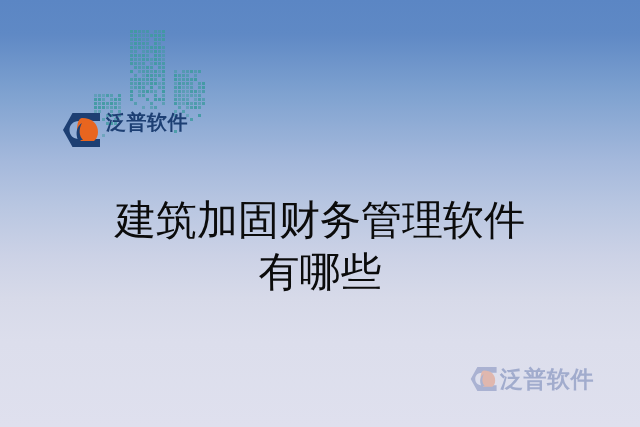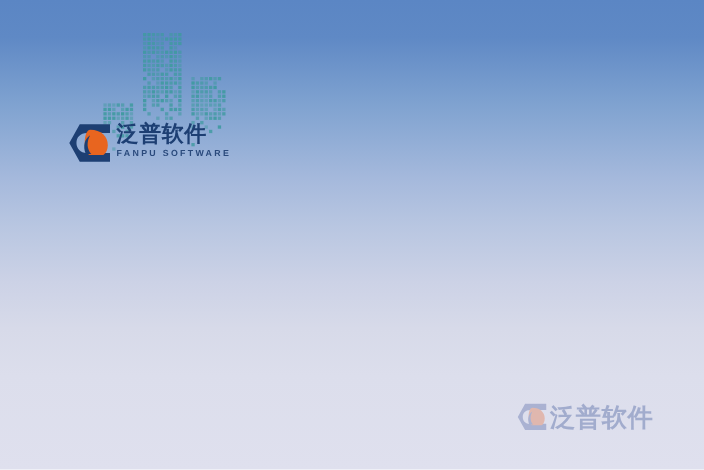--- a/index.html
+++ b/index.html
@@ -412,24 +412,27 @@
     </div>
 
   <div id="logo">
     <svg id="logo-mark" viewBox="0 0 40 36">
       <path d="M10.5 1 L38 1 L38 9 L17 9 C11 9 7.5 13 7.5 18 C7.5 23 11 27 17 27 L38 27 L38 35 L10.5 35 L1 18 Z" fill="#1d3f73"></path>
       <path d="M20 6 C30 6 36 12 36 20 C36 24 34.5 27 32 29 L19 29 C16 26 15 22 15 18 C15 11 17 6 20 6 Z" fill="#e8651f"></path>
       <path d="M21 28 C17 24 16.5 17 20 11 C15 14 13 21 16 28 Z" fill="#1d3f73"></path>
     </svg>
     <div id="logo-text">
       <div id="logo-cn">泛普软件</div>
-      <div id="logo-en">FANPU SOFTWARE</div>
     </div>
   </div>
 
+  <div id="headline">
+    <span class="ln">建筑加固财务管理软件</span>
+    <span class="ln">有哪些</span>
+  </div>
 
   <div id="watermark">
     <div id="wm-row">
       <svg id="wm-mark" viewBox="0 0 40 36">
         <path d="M10.5 1 L38 1 L38 9 L17 9 C11 9 7.5 13 7.5 18 C7.5 23 11 27 17 27 L38 27 L38 35 L10.5 35 L1 18 Z" fill="#8b97c2"></path>
         <path d="M20 6 C30 6 36 12 36 20 C36 24 34.5 27 32 29 L19 29 C16 26 15 22 15 18 C15 11 17 6 20 6 Z" fill="#e2a089"></path>
         <path d="M21 28 C17 24 16.5 17 20 11 C15 14 13 21 16 28 Z" fill="#8b97c2"></path>
       </svg>
       <div id="wm-cn">泛普软件</div>
     </div>

